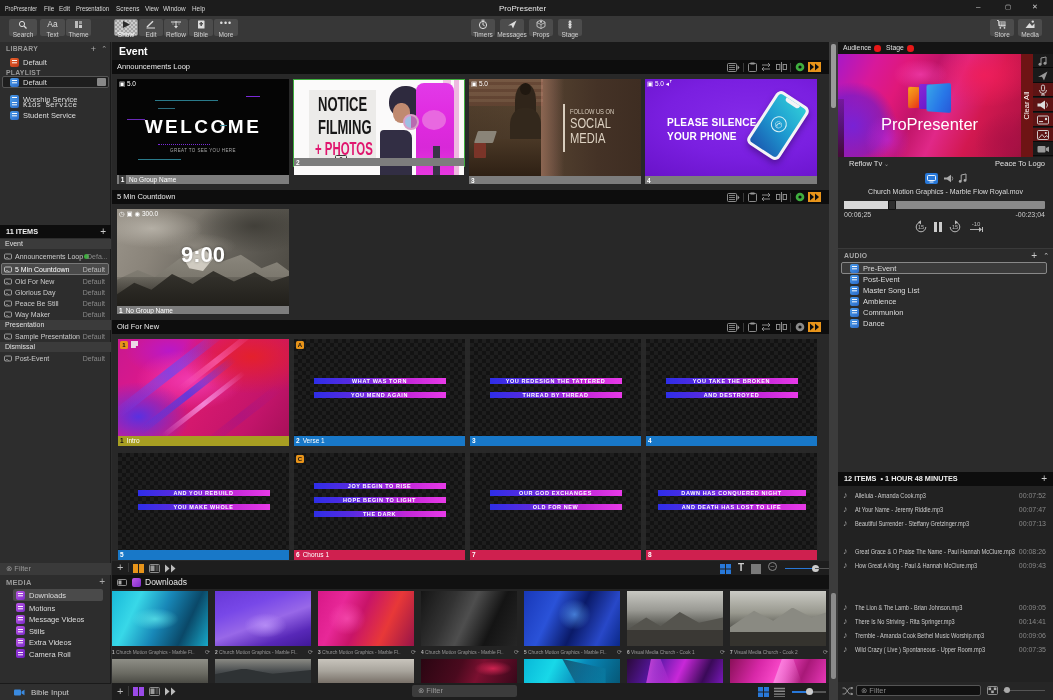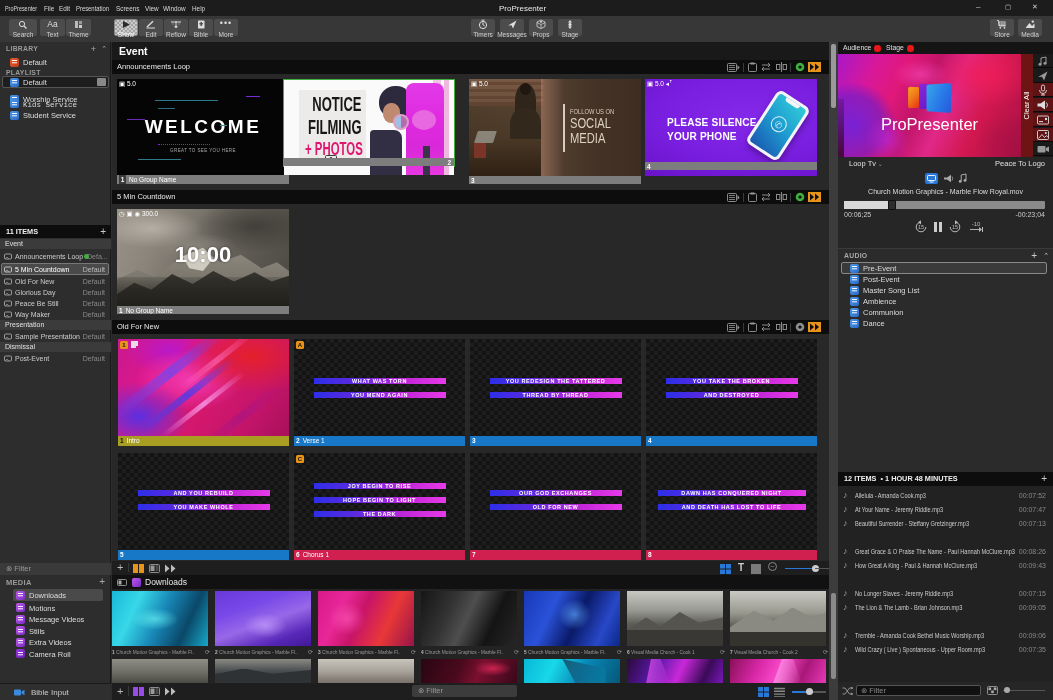--- a/index.html
+++ b/index.html
@@ -282,21 +282,21 @@
     <div class="abs" style="left:24%;top:28%;width:10%;height:1px;background:#2a6a7a;"></div>
     <div class="abs" style="left:0px;top:37px;right:0px;text-align:center;color:#fff;font-weight:bold;font-size:19px;letter-spacing:2.5px;">WELCOME</div>
     <div class="abs" style="left:6%;top:38%;width:10%;height:1px;background:#6a2ab8;"></div>
     <div class="abs" style="left:24%;top:62%;width:30%;height:1px;border-top:1px dotted #7a2ad8;"></div>
     <div class="abs" style="left:0;top:69px;width:100%;text-align:center;color:#aaa;font-size:4.5px;letter-spacing:0.4px;">GREAT TO SEE YOU HERE</div>
     <div class="abs" style="left:12%;top:76%;width:25%;height:1px;background:#2a7a8a;"></div>
     <div class="abs" style="left:60%;top:44%;width:4%;height:1px;background:#3a8a9a;"></div>
     <div class="cap" style="background:#7d7d7d;"><b style="background:#3c3c3c;width:7px;text-align:center;">1</b>No Group Name</div>
   </div>
 
-  <div class="abs" style="left:171px;top:37px;width:172px;height:88px;border:1px solid #3fae3f;background:#fdfdfd;text-align:right;">
+  <div class="abs" style="left:181px;top:37px;width:172px;height:88px;border:1px solid #3fae3f;background:#fdfdfd;">
     <div class="abs" style="left:0;top:0;width:170px;height:95px;overflow:hidden;background:#fbfafa;">
       <div class="abs" style="left:15px;top:10px;width:67px;height:75px;background:#ecebe9;"></div>
       <div class="abs" style="left:149px;top:0;width:8px;height:95px;background:#f0c4e4;"></div>
       <div class="abs" style="left:160px;top:0;width:5px;height:95px;background:#eeb8e0;"></div>
       <div class="abs" style="left:86px;top:50px;width:32px;height:45px;background:#322e44;border-radius:4px 8px 0 0;"></div>
       <div class="abs" style="left:95px;top:6px;width:32px;height:32px;background:#2e2a3e;border-radius:50% 45% 40% 45%;"></div>
       <div class="abs" style="left:99px;top:23px;width:17px;height:20px;background:#c08a70;border-radius:45%;"></div>
       <div class="abs" style="left:122px;top:3px;width:38px;height:92px;background:linear-gradient(180deg,#e23ae8 0%,#e02ae0 40%,#d828d8 70%,#e838e0 100%);border-radius:8px 8px 0 0;"></div>
       <div class="abs" style="left:128px;top:30px;width:24px;height:20px;background:#e868e0;border-radius:50%;"></div>
       <div class="abs" style="left:109px;top:34px;width:16px;height:16px;border-radius:50%;background:linear-gradient(90deg,#9ec0e2 50%,#b86ab0 50%);border:2.5px solid #d8a0c8;"></div>
@@ -322,21 +322,21 @@
       <div class="abs" style="left:3%;top:66%;width:7%;height:15%;background:#7a3428;border-radius:1px;"></div>
       <div class="abs" style="left:42%;top:0;width:13%;height:100%;background:linear-gradient(90deg,rgba(170,120,100,0.6),rgba(150,105,95,0.3) 60%,rgba(90,60,45,0));"></div>
       <div class="abs" style="left:94px;top:25px;width:1.5px;height:48px;background:#d8cdbd;"></div>
       <div class="abs" style="left:101px;top:28px;color:#d8cdbd;font-size:8px;transform:scaleX(0.72);transform-origin:0 0;white-space:nowrap;">FOLLOW US ON</div>
       <div class="abs" style="left:101px;top:37px;color:#ddd2c2;font-size:15.5px;line-height:14.5px;transform:scaleX(0.72);transform-origin:0 0;">SOCIAL<br>MEDIA</div>
     </div>
     <div class="toplab">▣ 5.0</div>
     <div class="cap" style="background:#7d7d7d;height:8px;"><b>3</b></div>
   </div>
 
-  <div class="abs" style="left:533px;top:37px;width:172px;height:91px;background:#7319d6;">
+  <div class="abs" style="left:533px;top:37px;width:172px;height:105px;background:#7319d6;">
     <div class="abs" style="left:0;top:0;width:100%;height:97px;overflow:hidden;background:radial-gradient(ellipse 120% 100% at 60% 40%,#8429e8 0%,#7a1fe0 40%,#6812c8 80%,#5e0eb8 100%);">
       <div class="abs" style="left:22px;top:37px;color:#fff;font-weight:bold;font-size:11.5px;line-height:13.5px;letter-spacing:0.2px;transform:scaleX(0.88);transform-origin:0 0;white-space:nowrap;">PLEASE SILENCE<br>YOUR PHONE</div>
       <div class="abs" style="left:114px;top:15px;width:38px;height:63px;transform:rotate(33deg);">
         <div class="abs" style="left:0;top:0;width:38px;height:63px;background:#f4f4f6;border-radius:6px;box-shadow:2px 3px 6px rgba(30,0,60,0.4);"></div>
         <div class="abs" style="left:3px;top:3px;width:32px;height:57px;background:linear-gradient(200deg,#30ccd8 0%,#1e9ad0 50%,#1a58b0 100%);border-radius:3.5px;"></div>
         <div class="abs" style="left:11px;top:3px;width:16px;height:3.5px;background:#f4f4f6;border-radius:0 0 3px 3px;"></div>
         <div class="abs" style="left:11px;top:22px;width:16px;height:16px;border:1.3px solid #d8f0f4;border-radius:50%;color:#d8f0f4;font-size:9px;line-height:16px;text-align:center;">✆</div>
       </div>
     </div>
     <div class="toplab">▣ 5.0 ◂ꜛ</div>
@@ -382,21 +382,21 @@
   </div>
   <div class="abs" style="left:5px;top:167px;width:172px;height:105px;background:#555;">
     <div class="abs" style="left:0;top:0;width:100%;height:97px;overflow:hidden;background:linear-gradient(115deg,#9a948a 0%,#8a847a 25%,#6e6a62 50%,#5a5750 75%,#4a4740 100%);">
       <div class="abs" style="left:45%;top:-10%;width:70%;height:55%;background:radial-gradient(ellipse,rgba(60,58,52,0.85) 0%,rgba(60,58,52,0) 70%);"></div>
       <div class="abs" style="left:-10%;top:0%;width:60%;height:40%;background:radial-gradient(ellipse,rgba(190,185,175,0.8) 0%,rgba(190,185,175,0) 70%);"></div>
       <div class="abs" style="left:20%;top:25%;width:50%;height:25%;background:radial-gradient(ellipse,rgba(150,145,135,0.6) 0%,rgba(150,145,135,0) 70%);"></div>
       <div class="abs" style="left:0;bottom:0;width:100%;height:60%;background:linear-gradient(180deg,#8e8a80,#6a665c);clip-path:polygon(0 55%,12% 38%,22% 50%,38% 15%,50% 0%,60% 25%,72% 12%,84% 35%,93% 25%,100% 40%,100% 100%,0 100%);"></div>
       <div class="abs" style="left:0;bottom:0;width:100%;height:60%;background:#d8d4ca;clip-path:polygon(38% 15%,50% 0%,56% 18%,50% 40%,42% 35%);opacity:0.9;"></div>
       <div class="abs" style="left:0;bottom:0;width:100%;height:60%;background:#34322c;clip-path:polygon(0 80%,10% 60%,20% 72%,32% 45%,44% 62%,56% 40%,68% 58%,80% 42%,90% 58%,100% 48%,100% 100%,0 100%);"></div>
       <div class="abs" style="left:0;bottom:0;width:100%;height:30%;background:linear-gradient(180deg,rgba(40,38,34,0.2),rgba(30,28,24,0.85));"></div>
-      <div class="abs" style="left:0;top:33px;width:100%;text-align:center;color:#fff;font-weight:bold;font-size:22px;text-shadow:0 0 3px rgba(0,0,0,0.4);">10:00</div>
+      <div class="abs" style="left:0;top:33px;width:100%;text-align:center;color:#fff;font-weight:bold;font-size:22px;text-shadow:0 0 3px rgba(0,0,0,0.4);">9:00</div>
     </div>
     <div class="toplab">◷ ▣ ◉ 300.0</div>
     <div class="cap" style="background:#7d7d7d;height:8px;"><b>1</b>No Group Name</div>
   </div>
 
   <div class="secbar" style="left:0;top:278px;width:717px;height:14px;padding-left:5px;">Old For New
     <span style="position:absolute;right:8px;top:0;">
           <span class="hic">
             <svg width="13" height="9" viewBox="0 0 13 9">
               <rect x="0.5" y="0.5" width="9" height="8" rx="1" fill="none" stroke="#999" stroke-width="0.9"></rect>
@@ -681,21 +681,21 @@
         </div>
     <div class="icr" style="top:88.2px;">
           <svg width="20" height="14" viewBox="0 0 20 14">
             <rect x="4.5" y="4" width="8" height="6.5" rx="1" fill="#999"></rect>
             <path d="M13 6 L16 4.5 L16 10 L13 8.5 Z" fill="#999"></path>
           </svg>
         </div>
   </div>
 
   <div class="abs" style="left:0;top:115px;width:215px;height:14px;color:#e0e0e0;font-size:7.5px;line-height:14px;">
-    <span style="margin-left:11px;">Loop Tv</span><span style="color:#999;font-size:6px;"> ⌄</span>
+    <span style="margin-left:11px;">Reflow Tv</span><span style="color:#999;font-size:6px;"> ⌄</span>
     <span class="abs" style="right:8px;">Peace To Logo</span>
   </div>
 
   <div class="abs" style="left:0;top:130px;width:215px;height:14px;">
     <span class="abs" style="left:87px;top:1px;width:13px;height:11px;background:#2878d8;border-radius:2px;">
           <svg width="13" height="11" viewBox="0 0 13 11">
             <rect x="2.5" y="2.5" width="8" height="5" rx="0.8" fill="none" stroke="#fff" stroke-width="0.9"></rect>
             <line x1="4.5" y1="9" x2="8.5" y2="9" stroke="#fff" stroke-width="0.9"></line>
           </svg>
         </span>
@@ -758,22 +758,22 @@
   <div class="abs" style="left:0;top:430px;width:215px;height:14px;background:#0d0d0d;color:#f0f0f0;font-size:8px;font-weight:bold;line-height:14px;">
     <span style="margin-left:6px;font-size:7.3px;">12 ITEMS &nbsp;• 1 HOUR 48 MINUTES</span>
     <span class="abs" style="right:6px;font-weight:normal;font-size:10px;color:#ccc;">+</span>
   </div>
   <div class="abs" style="left:0;top:444px;width:215px;height:196px;background:#222;" id="songlist">
     <div class="srow" style="top:3px;"><span class="nm">Alleluia - Amanda Cook.mp3</span><span class="dur">00:07:52</span></div>
     <div class="srow" style="top:17px;"><span class="nm">At Your Name - Jeremy Riddle.mp3</span><span class="dur">00:07:47</span></div>
     <div class="srow" style="top:31px;"><span class="nm">Beautiful Surrender - Steffany Gretzinger.mp3</span><span class="dur">00:07:13</span></div>
     <div class="srow" style="top:59px;"><span class="nm">Great Grace &amp; O Praise The Name - Paul  Hannah McClure.mp3</span><span class="dur">00:08:26</span></div>
     <div class="srow" style="top:73px;"><span class="nm">How Great A King - Paul &amp; Hannah McClure.mp3</span><span class="dur">00:09:43</span></div>
-    <div class="srow" style="top:101px;"><span class="nm">No Longer Slaves - Jeremy Riddle.mp3</span><span class="dur">00:07:15</span></div>
     <div class="srow" style="top:115px;"><span class="nm">The Lion &amp; The Lamb - Brian Johnson.mp3</span><span class="dur">00:09:05</span></div>
+    <div class="srow" style="top:129px;"><span class="nm">There Is No Striving - Rita Springer.mp3</span><span class="dur">00:14:41</span></div>
     <div class="srow" style="top:143px;"><span class="nm">Tremble - Amanda Cook  Bethel Music Worship.mp3</span><span class="dur">00:09:06</span></div>
     <div class="srow" style="top:157px;"><span class="nm">Wild  Crazy ( Live )  Spontaneous  - Upper Room.mp3</span><span class="dur">00:07:35</span></div>
   </div>
 
   <div class="abs" style="left:0;top:640px;width:215px;height:18px;background:#262626;">
     <svg class="abs" style="left:4px;top:5px;" width="11" height="8" viewBox="0 0 11 8">
           <path d="M0.5 1 L3 1 L7.5 7 L10.5 7 M0.5 7 L3 7 L7.5 1 L10.5 1 M8.8 0 L10.8 1 L8.8 2 M8.8 6 L10.8 7 L8.8 8" fill="none" stroke="#aaa" stroke-width="0.8"></path>
         </svg>
     <div class="abs" style="left:18px;top:3px;width:125px;height:11px;background:#111;border:1px solid #555;border-radius:2px;color:#888;font-size:7.5px;line-height:10px;"><span style="margin-left:4px;">⊗ Filter</span></div>
     <svg class="abs" style="left:149px;top:4px;" width="11" height="9" viewBox="0 0 11 9">

